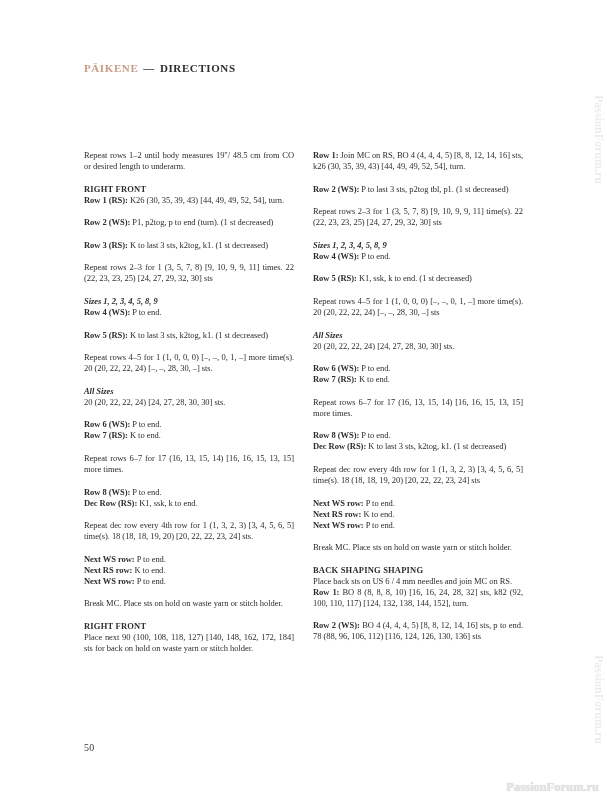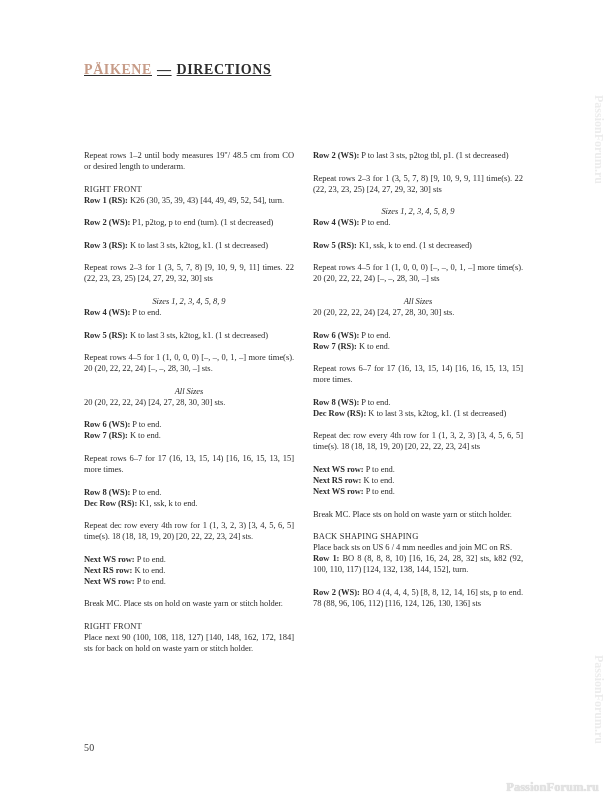--- a/index.html
+++ b/index.html
@@ -6,36 +6,35 @@
   .page{
     position:relative;
     width:607px;height:800px;
     background:#ffffff;
     overflow:hidden;
     font-family:"Liberation Serif", serif;
     color:#2d2d2d;
   }
   .header{
     position:absolute;left:84px;top:62px;
-    font-size:14px;font-weight:700;letter-spacing:0.6px;
+    font-size:11px;font-weight:700;letter-spacing:0.6px;
     white-space:nowrap;
-    text-decoration:underline;
   }
   .header .sep{margin:0 5px;color:#2d2d2d;}
   .content{
     position:absolute;left:84px;top:150px;width:439px;
     display:flex;gap:19px;
     font-size:8.5px;line-height:11px;letter-spacing:-0.05px;
   }
   .col{width:210px;}
   .block{margin-bottom:11.6px;}
   .block:last-child{margin-bottom:0;}
   .line{margin:0;text-align:justify;}
-  .line.h{font-weight:400;text-align:left;letter-spacing:0.2px;margin-top:8px;}
-  .line.si{font-weight:400;font-style:italic;text-align:center;}
+  .line.h{font-weight:700;text-align:left;letter-spacing:0.2px;margin-top:8px;}
+  .line.si{font-weight:700;font-style:italic;text-align:left;}
   .line strong{font-weight:700;}
   .page-number{
     position:absolute;left:84px;top:742px;
     font-size:10px;color:#3a3a3a;letter-spacing:0.3px;
   }
   .wm{
     font-family:Liberation Serif, serif;
     font-weight:700;
     pointer-events:none;
     user-select:none;
@@ -118,20 +117,23 @@
         <div class="block">
           <p class="line p">Break MC. Place sts on hold on waste yarn or stitch holder.</p>
         </div>
         <div class="block">
           <p class="line h">RIGHT FRONT</p>
           <p class="line p">Place next 90 (100, 108, 118, 127) [140, 148, 162, 172, 184] sts for back on hold on waste yarn or stitch holder.</p>
         </div>
       </div>
     <div class="col" id="col-right">
         <div class="block">
+          <p class="line p"><strong>Row 1:</strong> Join MC on RS, BO 4 (4, 4, 4, 5) [8, 8, 12, 14, 16] sts, k26 (30, 35, 39, 43) [44, 49, 49, 52, 54], turn.</p>
+        </div>
+        <div class="block">
           <p class="line p"><strong>Row 2 (WS):</strong> P to last 3 sts, p2tog tbl, p1. (1 st decreased)</p>
         </div>
         <div class="block">
           <p class="line p">Repeat rows 2–3 for 1 (3, 5, 7, 8) [9, 10, 9, 9, 11] time(s). 22 (22, 23, 23, 25) [24, 27, 29, 32, 30] sts</p>
         </div>
         <div class="block">
           <p class="line si">Sizes 1, 2, 3, 4, 5, 8, 9</p>
           <p class="line p"><strong>Row 4 (WS):</strong> P to end.</p>
         </div>
         <div class="block">

